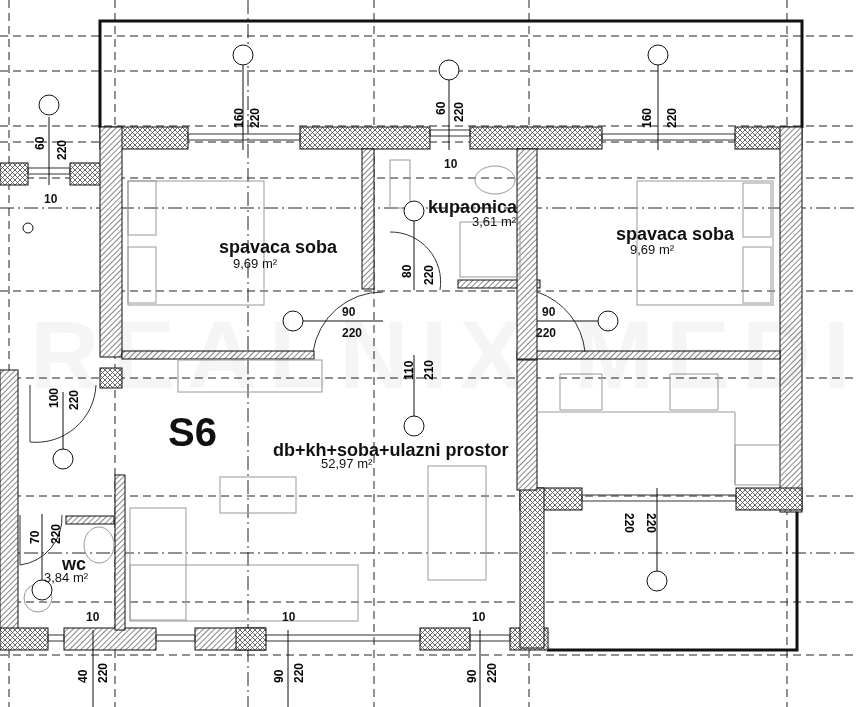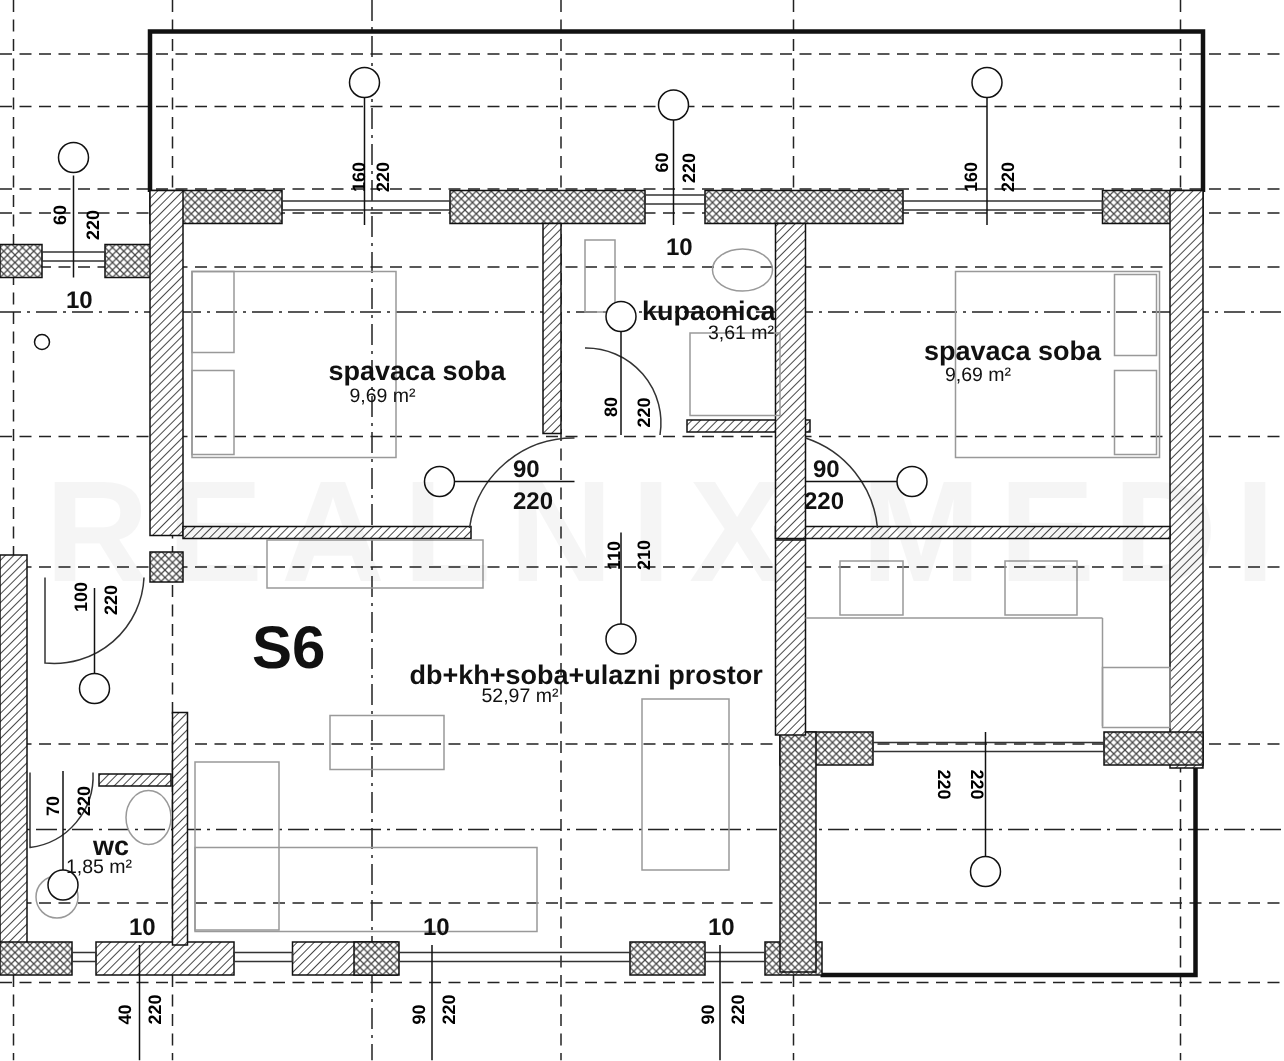--- a/index.html
+++ b/index.html
@@ -1,21 +1,21 @@
 <!DOCTYPE html>
 <html><head>
 <meta charset="utf-8">
 <style>
   html, body { margin:0; padding:0; background:#fff; }
   body { width:856px; height:707px; position:relative; overflow:hidden; font-family:"Liberation Sans", sans-serif; }
   svg { position:absolute; left:0; top:0; }
   .lbl { position:absolute; color:#111; white-space:nowrap; }
   .room-name { font-weight:bold; font-size:18px; }
   .room-area { font-size:13px; }
-  .dim { font-weight:bold; font-size:16px; }
+  .dim { font-weight:bold; font-size:12px; }
   .vdim { position:absolute; font-weight:bold; font-size:12px; transform-origin:0 0; transform:rotate(-90deg); white-space:nowrap; }
   .title { position:absolute; font-weight:bold; font-size:40px; color:#111;text-align:center; }
   .watermark { position:absolute; left:30px; top:300px; font-size:96px; letter-spacing:12px; color:rgba(0,0,0,0.04); font-weight:bold; white-space:nowrap; }
 </style>
 </head>
 <body>
 
 <svg width="856" height="707" viewBox="0 0 856 707">
   <defs>
     <pattern id="hatch" width="4" height="4" patternUnits="userSpaceOnUse" patternTransform="rotate(45)">
@@ -168,21 +168,21 @@
 
 <div class="lbl room-name" style="left:219px;top:237px;">spavaca soba</div>
 <div class="lbl room-area" style="left:233px;top:256px;">9,69 m²</div>
 <div class="lbl room-name" style="left:428px;top:197px;">kupaonica</div>
 <div class="lbl room-area" style="left:432px;top:214px;margin-left:40px;">3,61 m²</div>
 <div class="lbl room-name" style="left:616px;top:224px;">spavaca soba</div>
 <div class="lbl room-area" style="left:630px;top:242px;">9,69 m²</div>
 <div class="lbl room-name" style="left:273px;top:440px;">db+kh+soba+ulazni prostor</div>
 <div class="lbl room-area" style="left:321px;top:456px;">52,97 m²</div>
 <div class="lbl room-name" style="left:62px;top:554px;">wc</div>
-<div class="lbl room-area" style="left:44px;top:570px;">1,85 m²</div>
+<div class="lbl room-area" style="left:44px;top:570px;">3,84 m²</div>
 
 <div class="lbl dim" style="left:44px;top:192px;">10</div>
 <div class="lbl dim" style="left:444px;top:157px;">10</div>
 <div class="lbl dim" style="left:342px;top:305px;">90</div>
 <div class="lbl dim" style="left:342px;top:326px;">220</div>
 <div class="lbl dim" style="left:542px;top:305px;">90</div>
 <div class="lbl dim" style="left:536px;top:326px;">220</div>
 <div class="lbl dim" style="left:86px;top:610px;">10</div>
 <div class="lbl dim" style="left:282px;top:610px;">10</div>
 <div class="lbl dim" style="left:472px;top:610px;">10</div>

